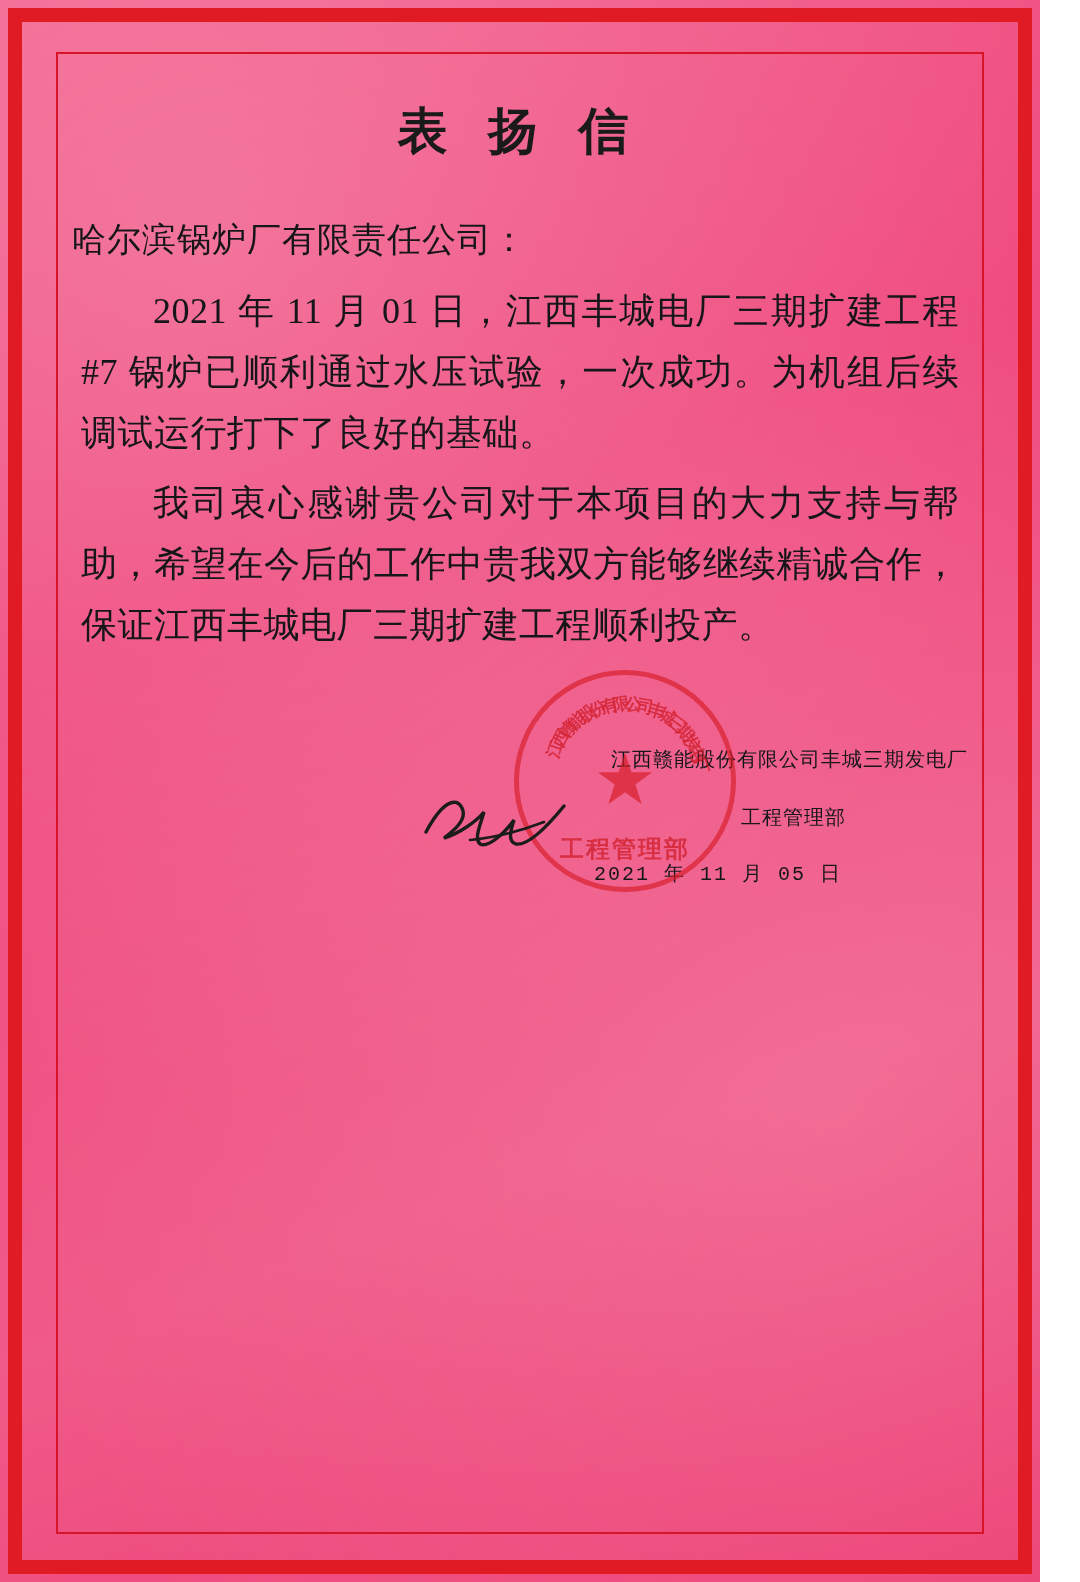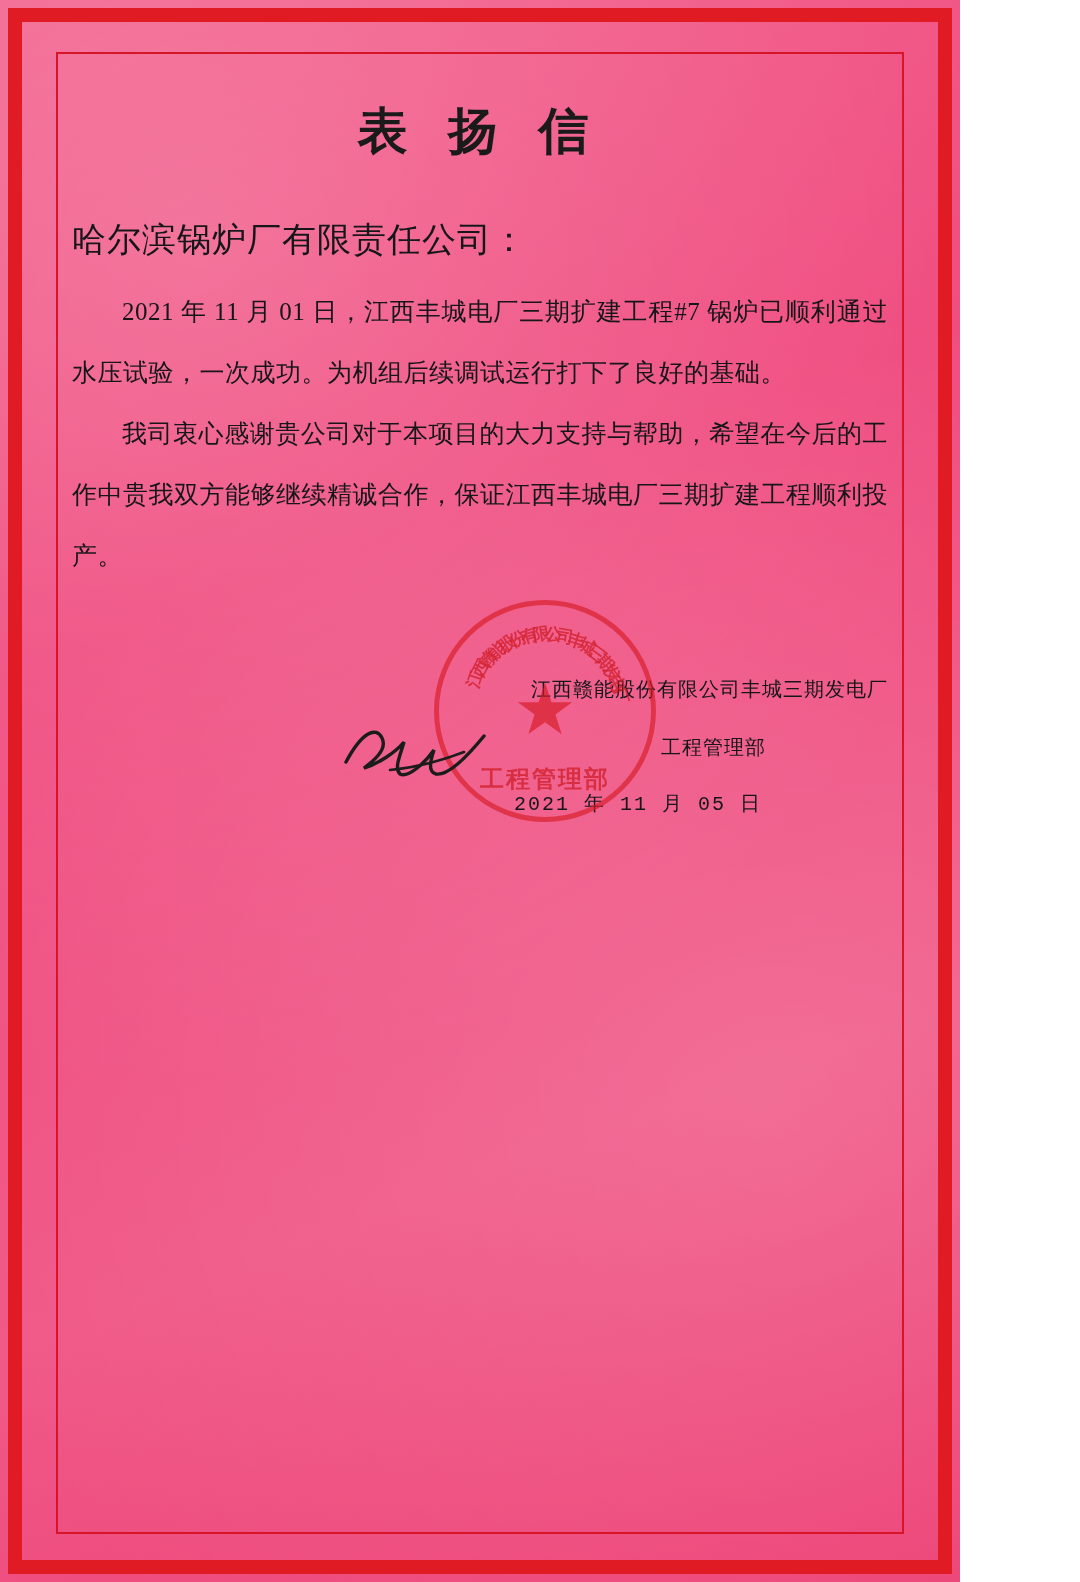--- a/index.html
+++ b/index.html
@@ -10,21 +10,21 @@
   body {
     width: 1080px;
     height: 1582px;
     overflow: hidden;
     font-family: "Liberation Serif", "DejaVu Serif", serif;
   }
 
   
   .page {
     position: relative;
-    width: 960px;
+    width: 1040px;
     height: 1582px;
     box-sizing: border-box;
     background: #f0457a;
     background-image:
       radial-gradient(circle at 20% 15%, rgba(255,255,255,0.18), rgba(255,255,255,0) 55%),
       radial-gradient(circle at 80% 70%, rgba(255,255,255,0.12), rgba(255,255,255,0) 60%),
       linear-gradient(160deg, #f2608c 0%, #ef4a7e 35%, #f05a88 70%, #ec3f74 100%);
     overflow: hidden;
   }
 
@@ -69,27 +69,27 @@
   }
 
   .salutation {
     font-size: 34px;
     color: #16161a;
     margin-bottom: 18px;
     letter-spacing: 1px;
   }
 
   .para {
-    font-size: 25px;
+    font-size: 36px;
     line-height: 61px;
     color: #16161a;
     text-indent: 2em;
     text-align: justify;
     letter-spacing: 0.5px;
-    margin: 0;
+    margin: 9px;
   }
 
   .signature-block {
     margin-top: 74px;
     text-align: right;
     position: relative;
   }
   .sig-line {
     font-size: 20px;
     color: #16161a;

